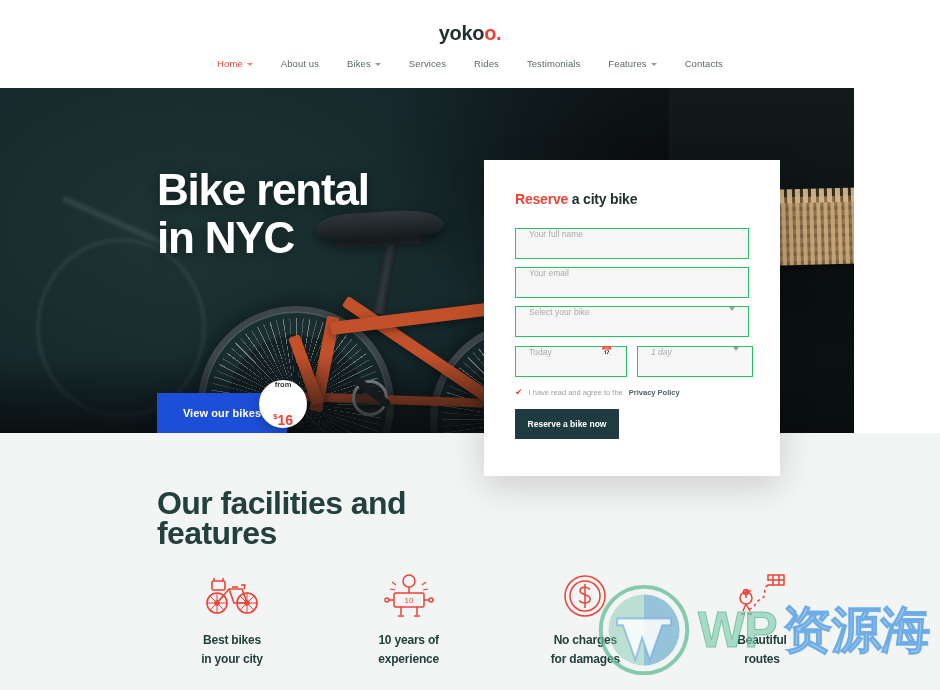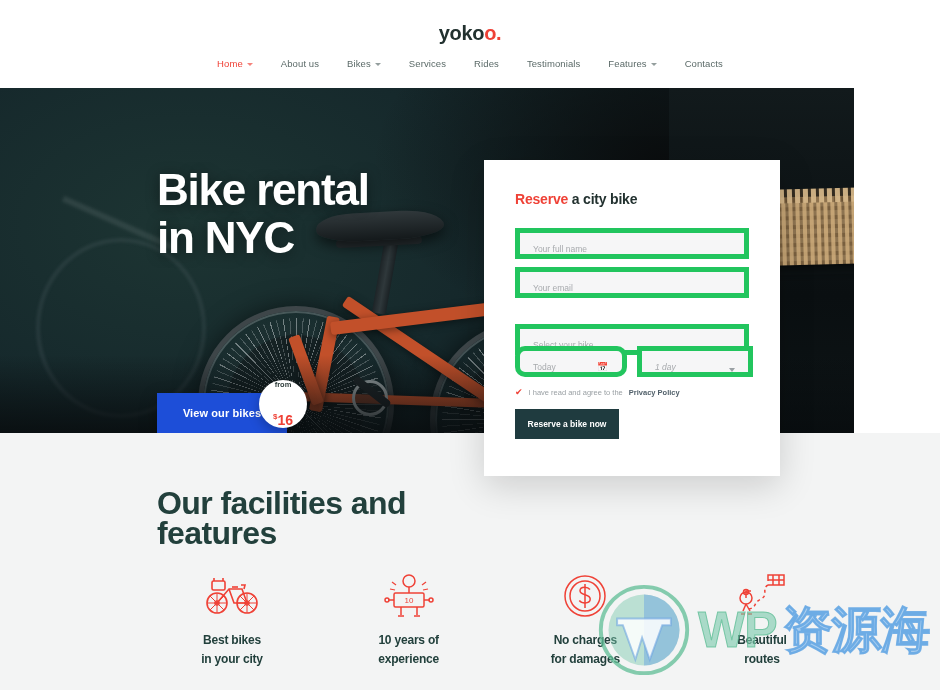--- a/index.html
+++ b/index.html
@@ -192,28 +192,28 @@
     position:absolute; left:484px; top:160px; width:296px; height:316px;
     background:#ffffff; z-index:20; box-shadow: 0 10px 34px rgba(0,0,0,0.16);
   }
   .reserve-title {
     position:absolute; left:31px; top:31px; font-size:14px; font-weight:700;
     color:#22312f; letter-spacing:-0.2px;
   }
   .reserve-title .red { color:#ef4136; }
   .field {
     position:absolute; left:31px; width:234px; height:31px;
-    background:#f6f6f7; border:5px solid #22c55e;
-    display:flex; align-items:flex-end; padding:0 13px;
+    background:#f6f6f7; border:1px solid #22c55e;
+    display:flex; align-items:flex-start; padding:0 13px;
     font-size:8.5px; color:#a7aaad;
   }
   .f-name  { top:68px; }
   .f-email { top:107px; }
-  .f-bike  { top:164px; }
-  .f-date  { top:186px; width:112px;border-radius:10px; }
+  .f-bike  { top:146px; }
+  .f-date  { top:186px; width:112px; }
   .f-days  { top:186px; left:153px; width:116px;font-style:italic; }
   .sel-caret {
     margin-left:auto; width:0; height:0;
     border-left:3.5px solid transparent; border-right:3.5px solid transparent;
     border-top:4px solid #9aa0a4;
   }
   .cal-icon { margin-left:auto; color:#9aa0a4; font-size:9px; line-height:1; }
   .agree {
     position:absolute; left:31px; top:228px; display:flex; align-items:center; gap:6px;
     font-size:7.5px; color:#9aa0a4;

